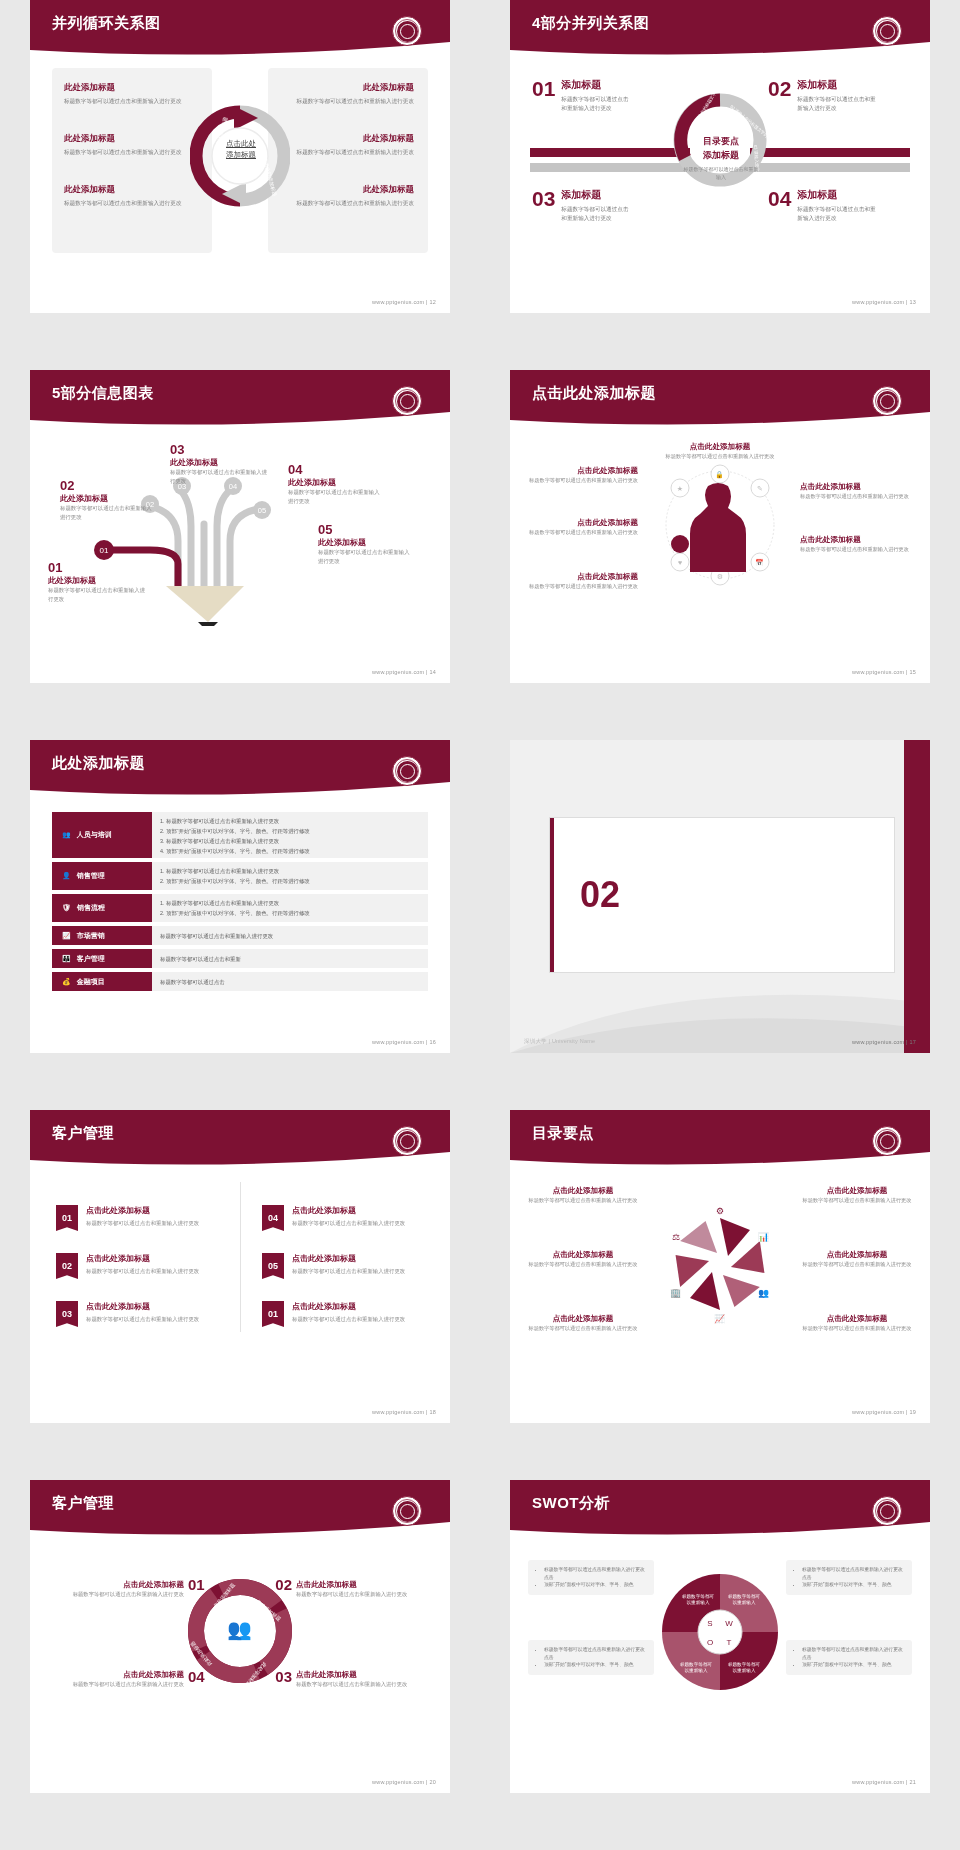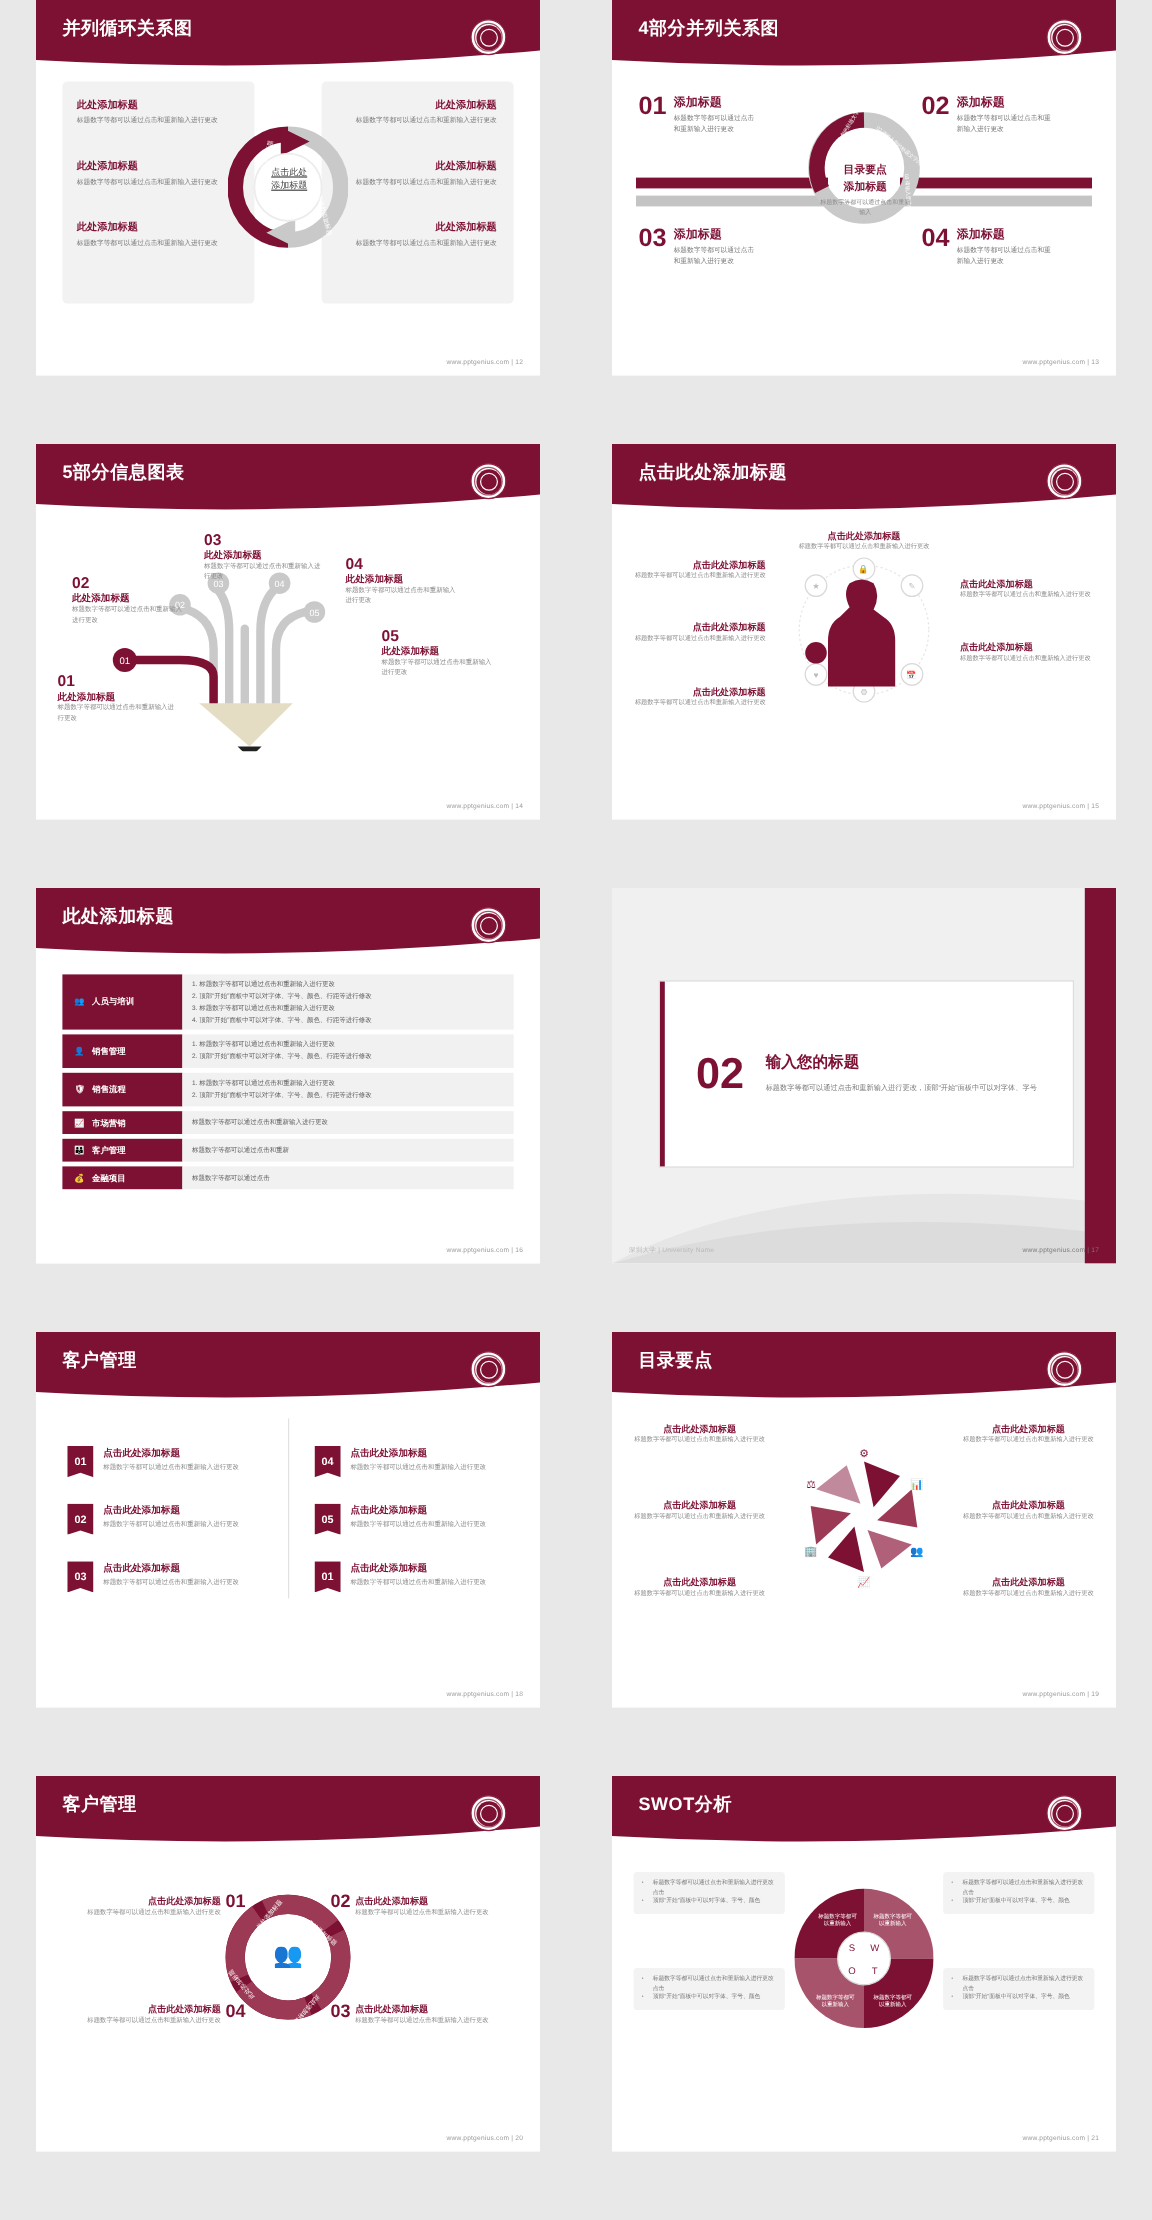--- a/index.html
+++ b/index.html
@@ -476,24 +476,20 @@
 
 <div class="cell">
  <div class="slide s17" style="background:#f0f0f0">
   <svg class="swoosh" viewBox="0 0 420 120">
     <path d="M0,120 Q150,40 420,70 L420,120 Z" fill="#e6e6e6"></path>
     <path d="M0,120 Q180,66 420,96 L420,120 Z" fill="#dcdcdc"></path>
   </svg>
   <div style="position:absolute;right:0;top:0;width:26px;height:313px;background:#7d1133"></div>
   <div class="card">
     <div class="big">02</div>
-    <div>
-      <div class="ct">输入您的标题</div>
-      <div class="cd">标题数字等都可以通过点击和重新输入进行更改，顶部“开始”面板中可以对字体、字号</div>
-    </div>
   </div>
   <div class="footer-left">深圳大学 | University Name</div>
   <div class="footer" style="color:#7a7a7a">www.pptgenius.com  |  17</div>
  </div>
 </div>
 
 <div class="cell">
  <div class="slide s18">
   <div class="banner">
     <svg width="420" height="62" viewBox="0 0 420 62">

